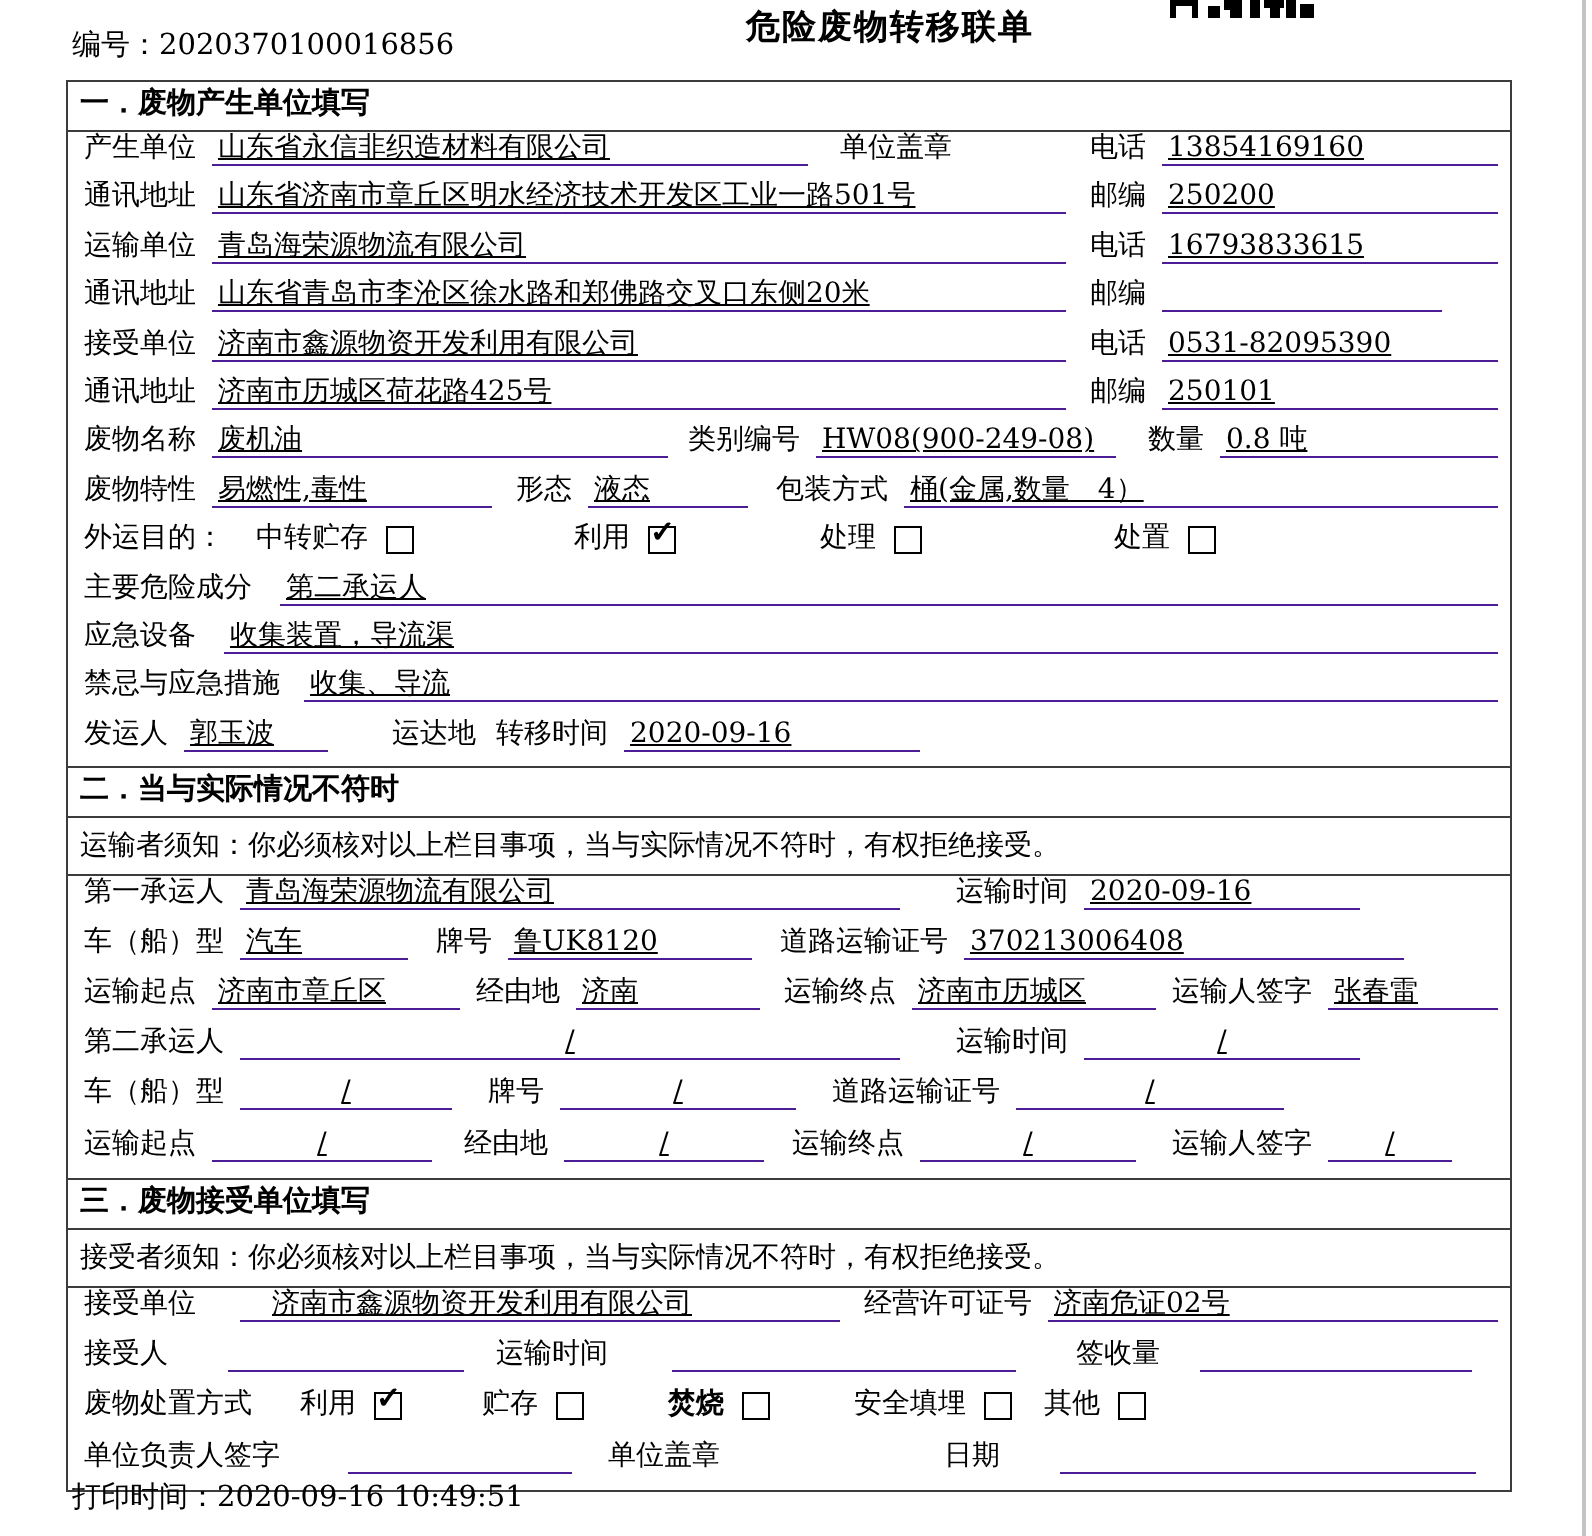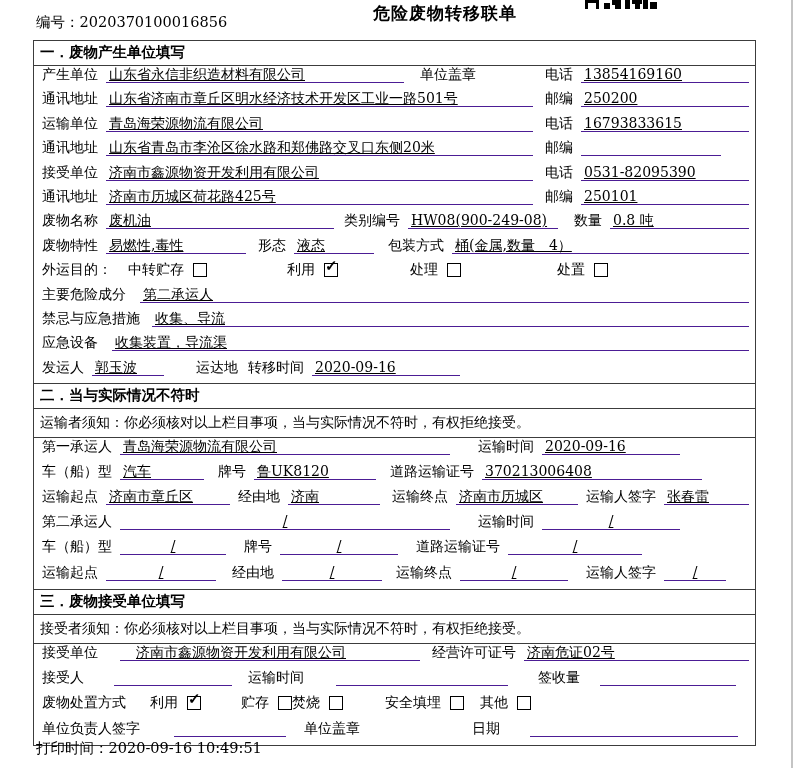--- a/index.html
+++ b/index.html
@@ -149,27 +149,27 @@
           </span>
       </span>
     </div>
 
     <div class="r">
       <span class="l">主要危险成分</span>
       <span class="v f" style="margin-left:6px;">第二承运人</span>
     </div>
 
     <div class="r">
+      <span class="l">应急设备</span>
+      <span class="v f" style="margin-left:6px;">收集装置，导流渠</span>
+    </div>
+
+    <div class="r">
       <span class="l">禁忌与应急措施</span>
       <span class="v f" style="margin-left:4px;">收集、导流</span>
-    </div>
-
-    <div class="r">
-      <span class="l">应急设备</span>
-      <span class="v f" style="margin-left:6px;">收集装置，导流渠</span>
     </div>
 
     <div class="r">
       <span class="l">发运人</span>
       <span class="v" style="width:72px;">郭玉波</span>
       <span class="l" style="margin-left:32px;">运达地</span>
       <span class="l">转移时间</span>
       <span class="v" style="width:148px;">2020-09-16</span>
     </div>
 
@@ -256,21 +256,21 @@
         <span class="cb">
             <span class="mark">✓</span>
           </span>
       </span>
       <span class="grp" style="margin-left:40px;">
         <span class="l" style="margin:0;">贮存</span>
         <span class="cb">
             <span class="mark"></span>
           </span>
       </span>
-      <span class="grp" style="">
+      <span class="grp" style="margin-left:42px;font-weight:bold;">
         <span class="l" style="margin:0;">焚烧</span>
         <span class="cb">
             <span class="mark"></span>
           </span>
       </span>
       <span class="grp" style="margin-left:42px;">
         <span class="l" style="margin:0;">安全填埋</span>
         <span class="cb">
             <span class="mark"></span>
           </span>

